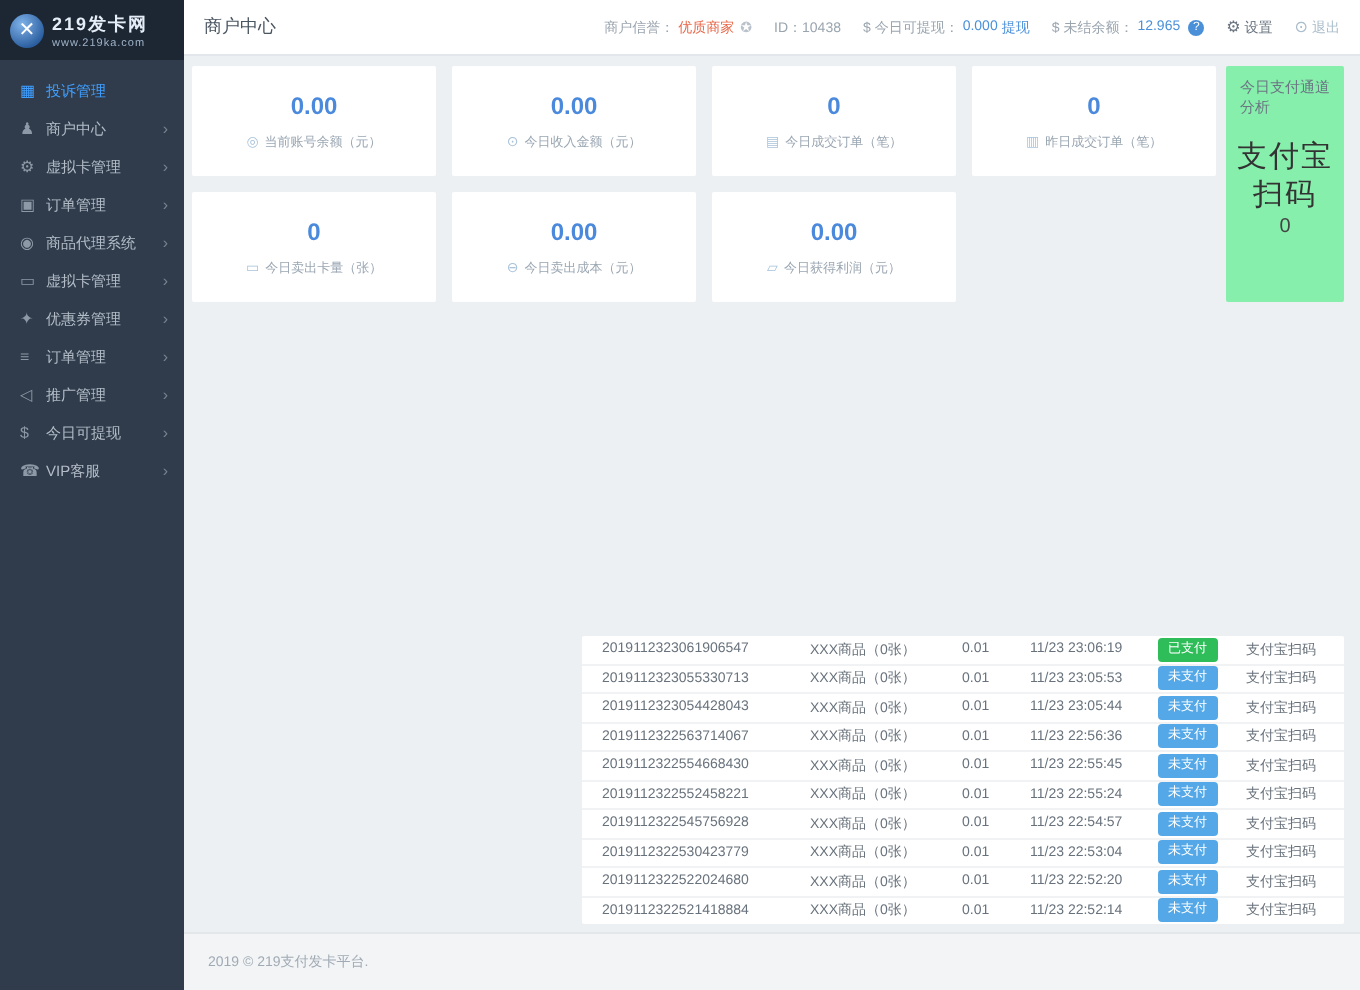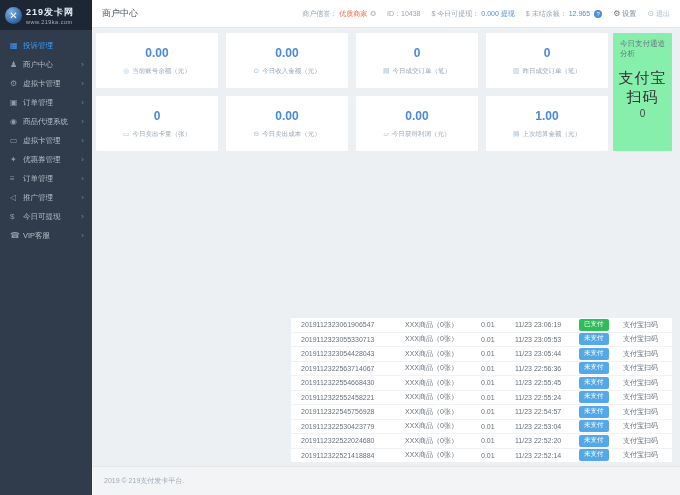--- a/index.html
+++ b/index.html
@@ -233,27 +233,20 @@
               <span>今日卖出成本（元）</span>
             </div>
           </div>
             <div class="card">
             <div class="card-value">0.00</div>
             <div class="card-label">
               <span class="cl-icon">▱</span>
               <span>今日获得利润（元）</span>
             </div>
           </div>
-            <div class="card">
-            <div class="card-value">1.00</div>
-            <div class="card-label">
-              <span class="cl-icon">▤</span>
-              <span>上次结算金额（元）</span>
-            </div>
-          </div>
           </div>
 
         <div class="channel-panel">
           <div class="cp-title">今日支付通道分析</div>
           <div class="cp-center">
             <div class="cp-name">支付宝扫码</div>
             <div class="cp-value">0</div>
           </div>
         </div>
       </div>

